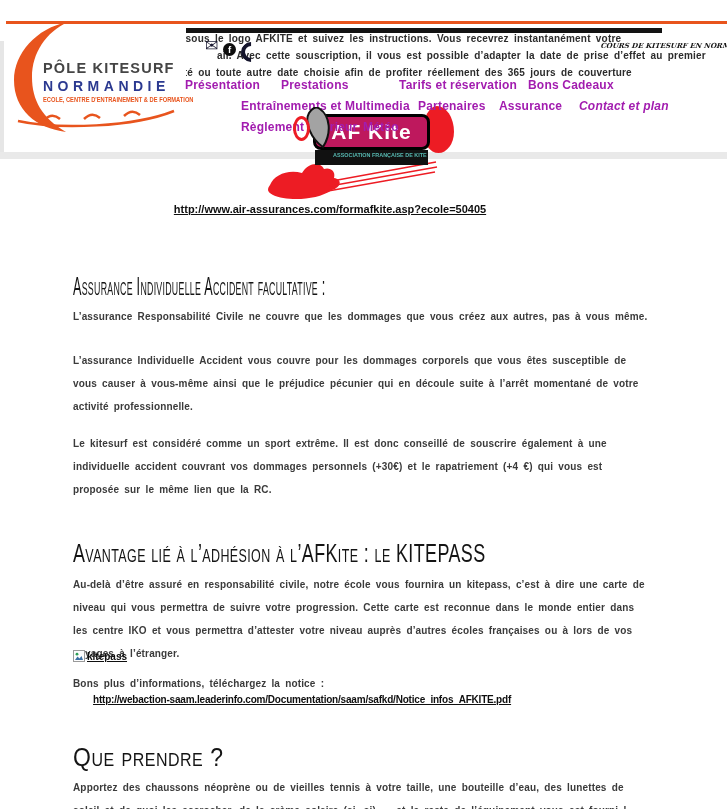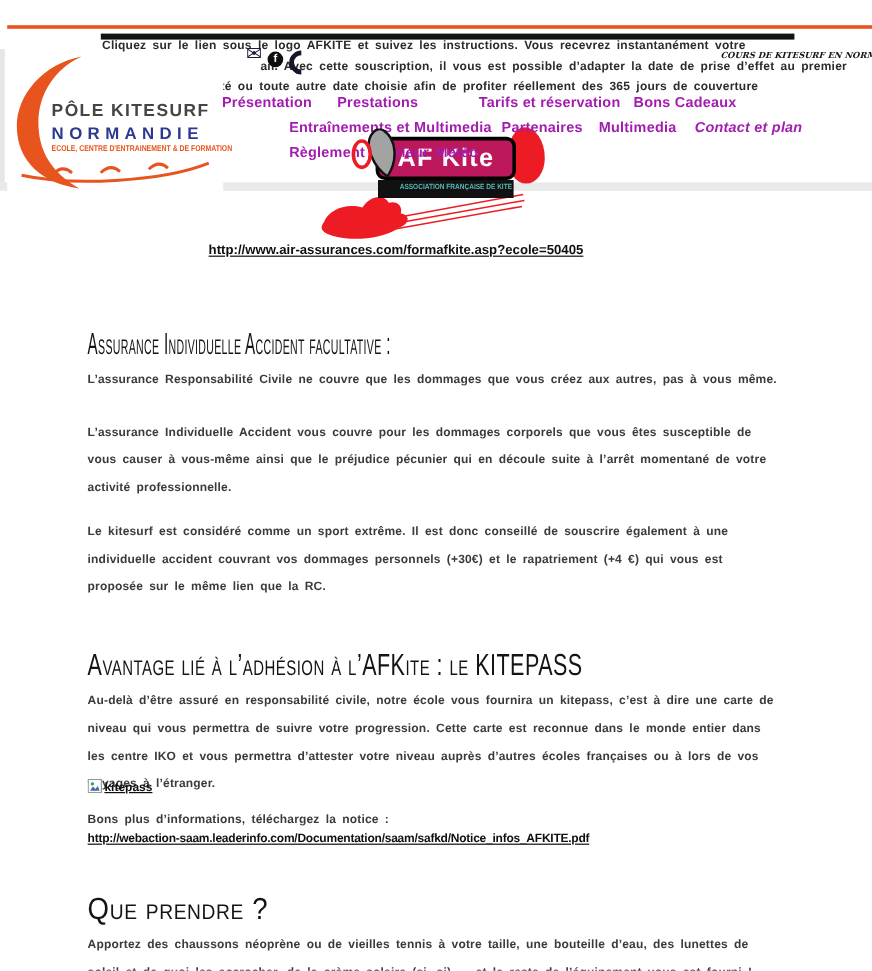--- a/index.html
+++ b/index.html
@@ -14,21 +14,21 @@
   .orange-rule{left:6px;top:21px;width:721px;height:3px;background:#e8541d;z-index:1;}
   .black-rule{left:84px;top:28px;width:578px;height:5px;background:#131313;z-index:3;}
   .gray-band{left:0;top:152px;width:727px;height:7px;background:#e9e9e9;z-index:1;}
   
   .intro{white-space:nowrap;font-size:10px;font-weight:bold;color:#2c2c2c;
          letter-spacing:.2px;word-spacing:2.2px;z-index:2;}
   .intro1{left:85px;top:33px;}
   .intro2{left:217px;top:50px;}
   .intro3{left:175px;top:67px;}
   
-  .logo-box{left:6px;top:50px;width:180px;height:111px;background:#fff;z-index:5;overflow:visible;cursor:pointer;}
+  .logo-box{left:6px;top:25px;width:180px;height:111px;background:#fff;z-index:5;overflow:visible;cursor:pointer;}
   .logo-box svg{position:absolute;}
   .logo-title{position:absolute;left:37px;top:35px;font-size:14.5px;font-weight:600;color:#454545;letter-spacing:1.2px;white-space:nowrap;}
   .logo-sub{position:absolute;left:37px;top:53px;font-size:14px;font-weight:700;color:#2b3990;letter-spacing:4.5px;white-space:nowrap;}
   .logo-cap{position:absolute;left:37px;top:71px;font-size:7px;font-weight:700;color:#e8541d;white-space:nowrap;transform:scaleX(.82);transform-origin:left top;}
   
   .ico-mail{left:205px;top:38px;font-size:16px;color:#1b1b33;z-index:6;line-height:16px;}
   .ico-fb{left:223px;top:43px;width:13px;height:13px;background:#0e0e0e;border-radius:50%;
           color:#fff;font-size:9.5px;font-weight:bold;text-align:center;line-height:13px;z-index:6;}
   .ico-phone{left:241px;top:42px;width:12px;height:12px;border:4px solid transparent;
              border-left-color:#15152c;border-bottom-color:#15152c;border-radius:50%;
@@ -51,21 +51,21 @@
   .afk-kite{left:301px;top:107px;z-index:8;}
   .afk-ring{left:293px;top:116px;width:11px;height:19px;border:3px solid #ed1c24;border-radius:50%;z-index:8;}
   .kiter{left:258px;top:155px;z-index:2;}
   
   .link1{left:0;top:203px;width:660px;text-align:center;font-size:11px;font-weight:bold;color:#0f0f0f;
          text-decoration:underline;z-index:2;cursor:pointer;}
   .h-display{position:absolute;left:73px;font-size:23px;font-weight:400;color:#141414;
              font-variant:small-caps;letter-spacing:.5px;white-space:nowrap;transform-origin:left top;}
   .para{position:absolute;left:73px;width:580px;font-size:10px;line-height:23px;font-weight:bold;
         color:#3b3b3b;letter-spacing:.15px;word-spacing:2.2px;}
-  .blink{font-size:10px;font-weight:bold;color:#0f0f0f;text-decoration:underline;cursor:pointer;}
+  .blink{font-size:10px;font-weight:bold;color:#0f0f0f;text-decoration:underline;cursor:pointer;margin-left:20px;}
   .link2{left:73px;top:694px;white-space:nowrap;letter-spacing:-.2px;}
   .kp-row{left:73px;top:646px;}
   .kp-row svg{vertical-align:-2px;}
   .kp-row .blink{margin-left:2px;margin-top:12px;}
 </style>
 </head>
 <body>
 
 <div class="abs left-strip"></div>
 <div class="abs orange-rule"></div>
@@ -94,21 +94,21 @@
 <span class="abs ico-phone"></span>
 
 <div class="abs tagline">COURS DE KITESURF EN NORMANDIE</div>
 
 <span class="nav-item" style="left:149px;top:78px;">Présentation</span>
 <span class="nav-item" style="left:245px;top:78px;">Prestations</span>
 <span class="nav-item" style="left:363px;top:78px;">Tarifs et réservation</span>
 <span class="nav-item" style="left:492px;top:78px;">Bons Cadeaux</span>
 <span class="nav-item" style="left:205px;top:99px;">Entraînements et Multimedia</span>
 <span class="nav-item" style="left:382px;top:99px;">Partenaires</span>
-<span class="nav-item" style="left:463px;top:99px;">Multimedia</span>
+<span class="nav-item" style="left:463px;top:99px;">Assurance</span>
 <span class="nav-item" style="left:543px;top:99px;font-style:italic;">Contact et plan</span>
 <span class="nav-item" style="left:205px;top:120px;">Règlement intérieur</span>
 <span class="nav-item" style="left:327px;top:120px;">Météo</span>
 
 <div class="abs afk-blob"></div>
 <div class="abs afk-box">
   <div class="t">AF Kite</div>
 </div>
 <div class="abs afk-band">
   <span class="s">ASSOCIATION FRANÇAISE DE KITE</span>

